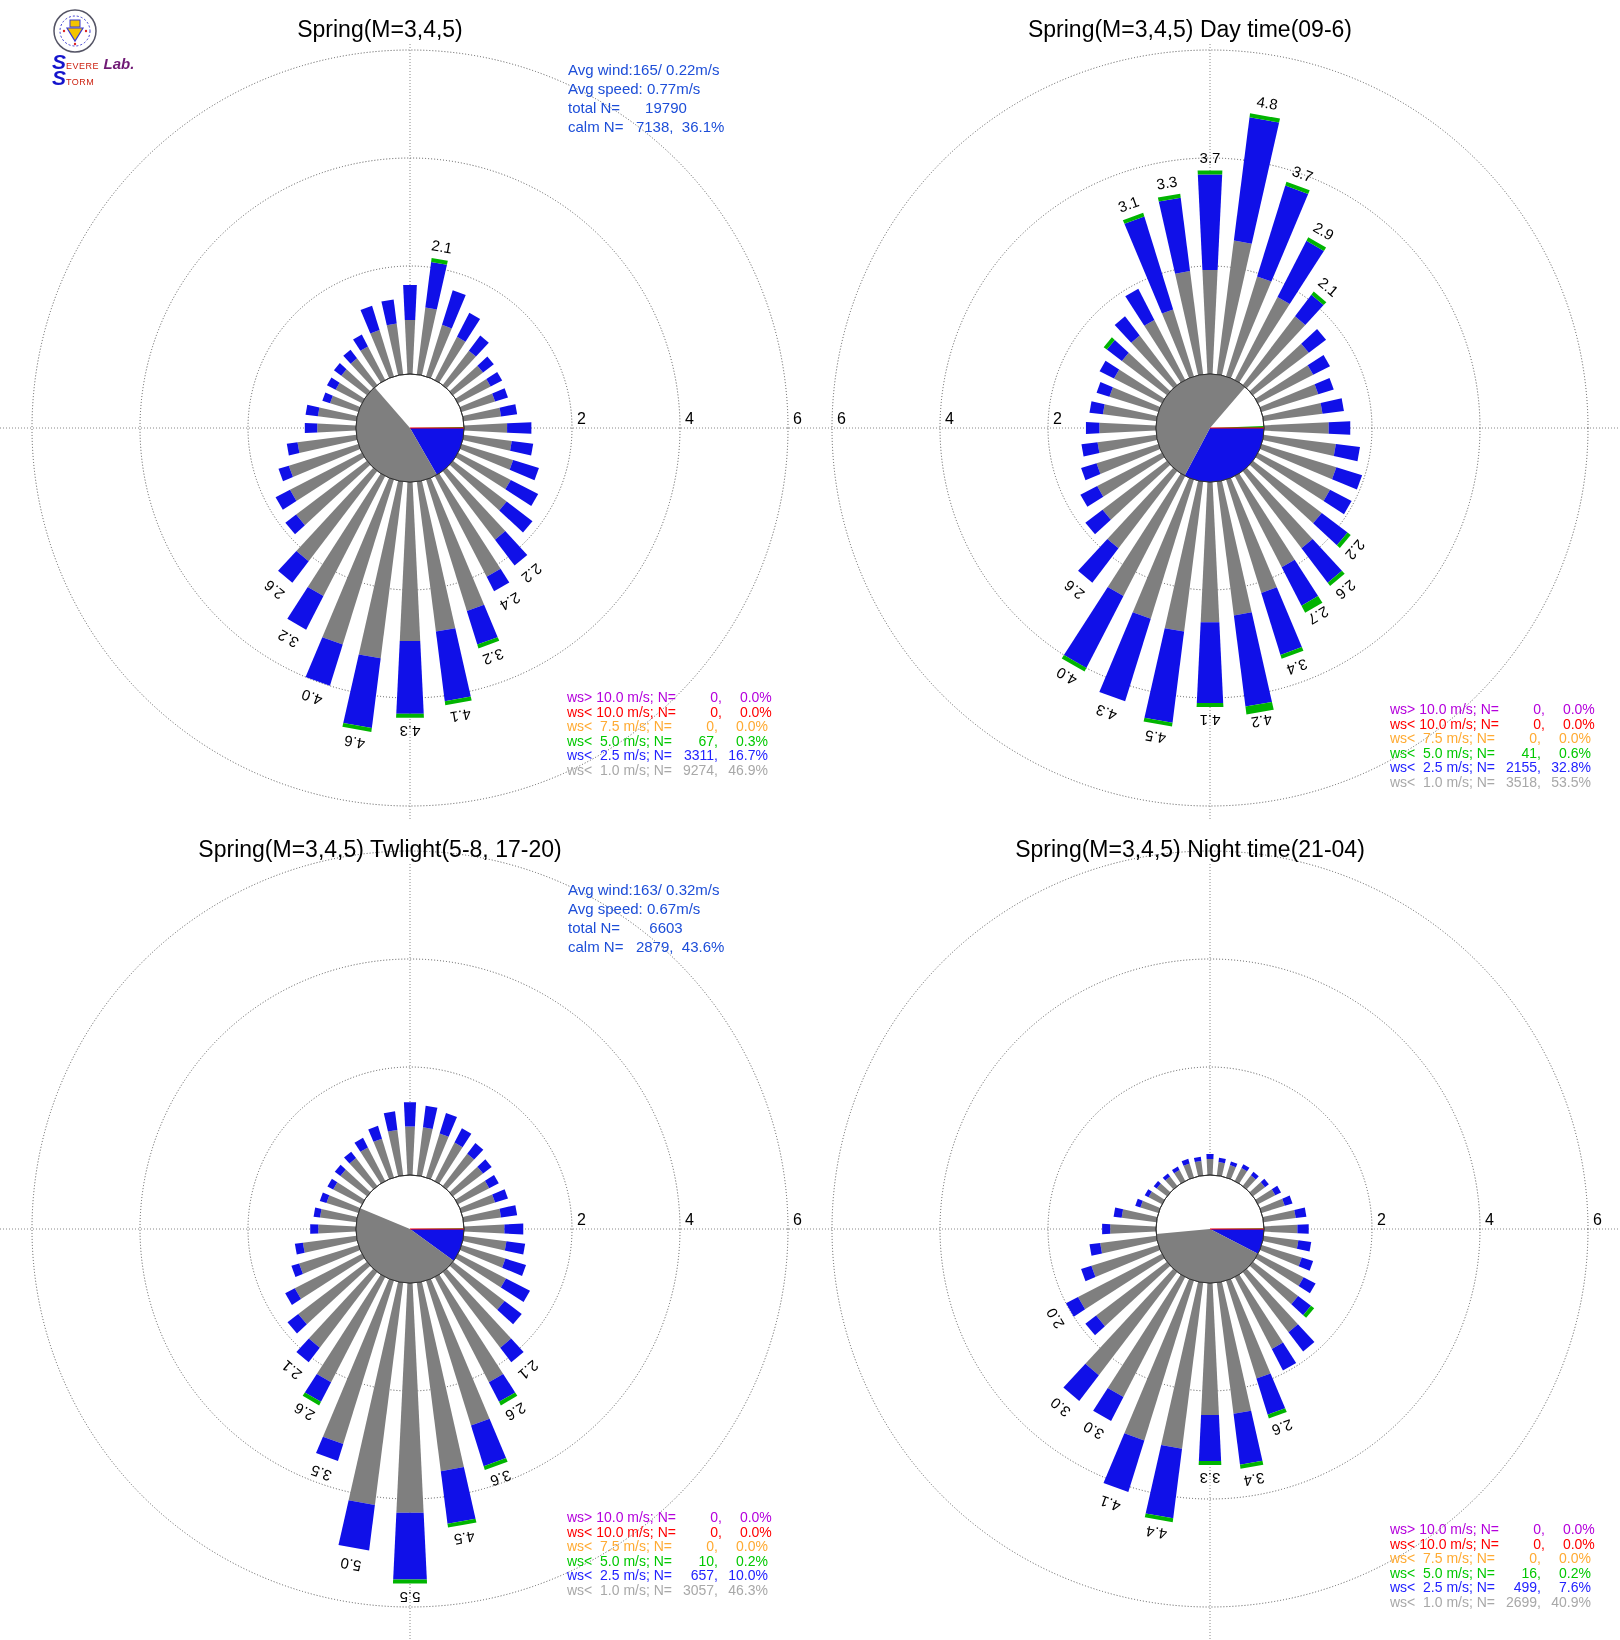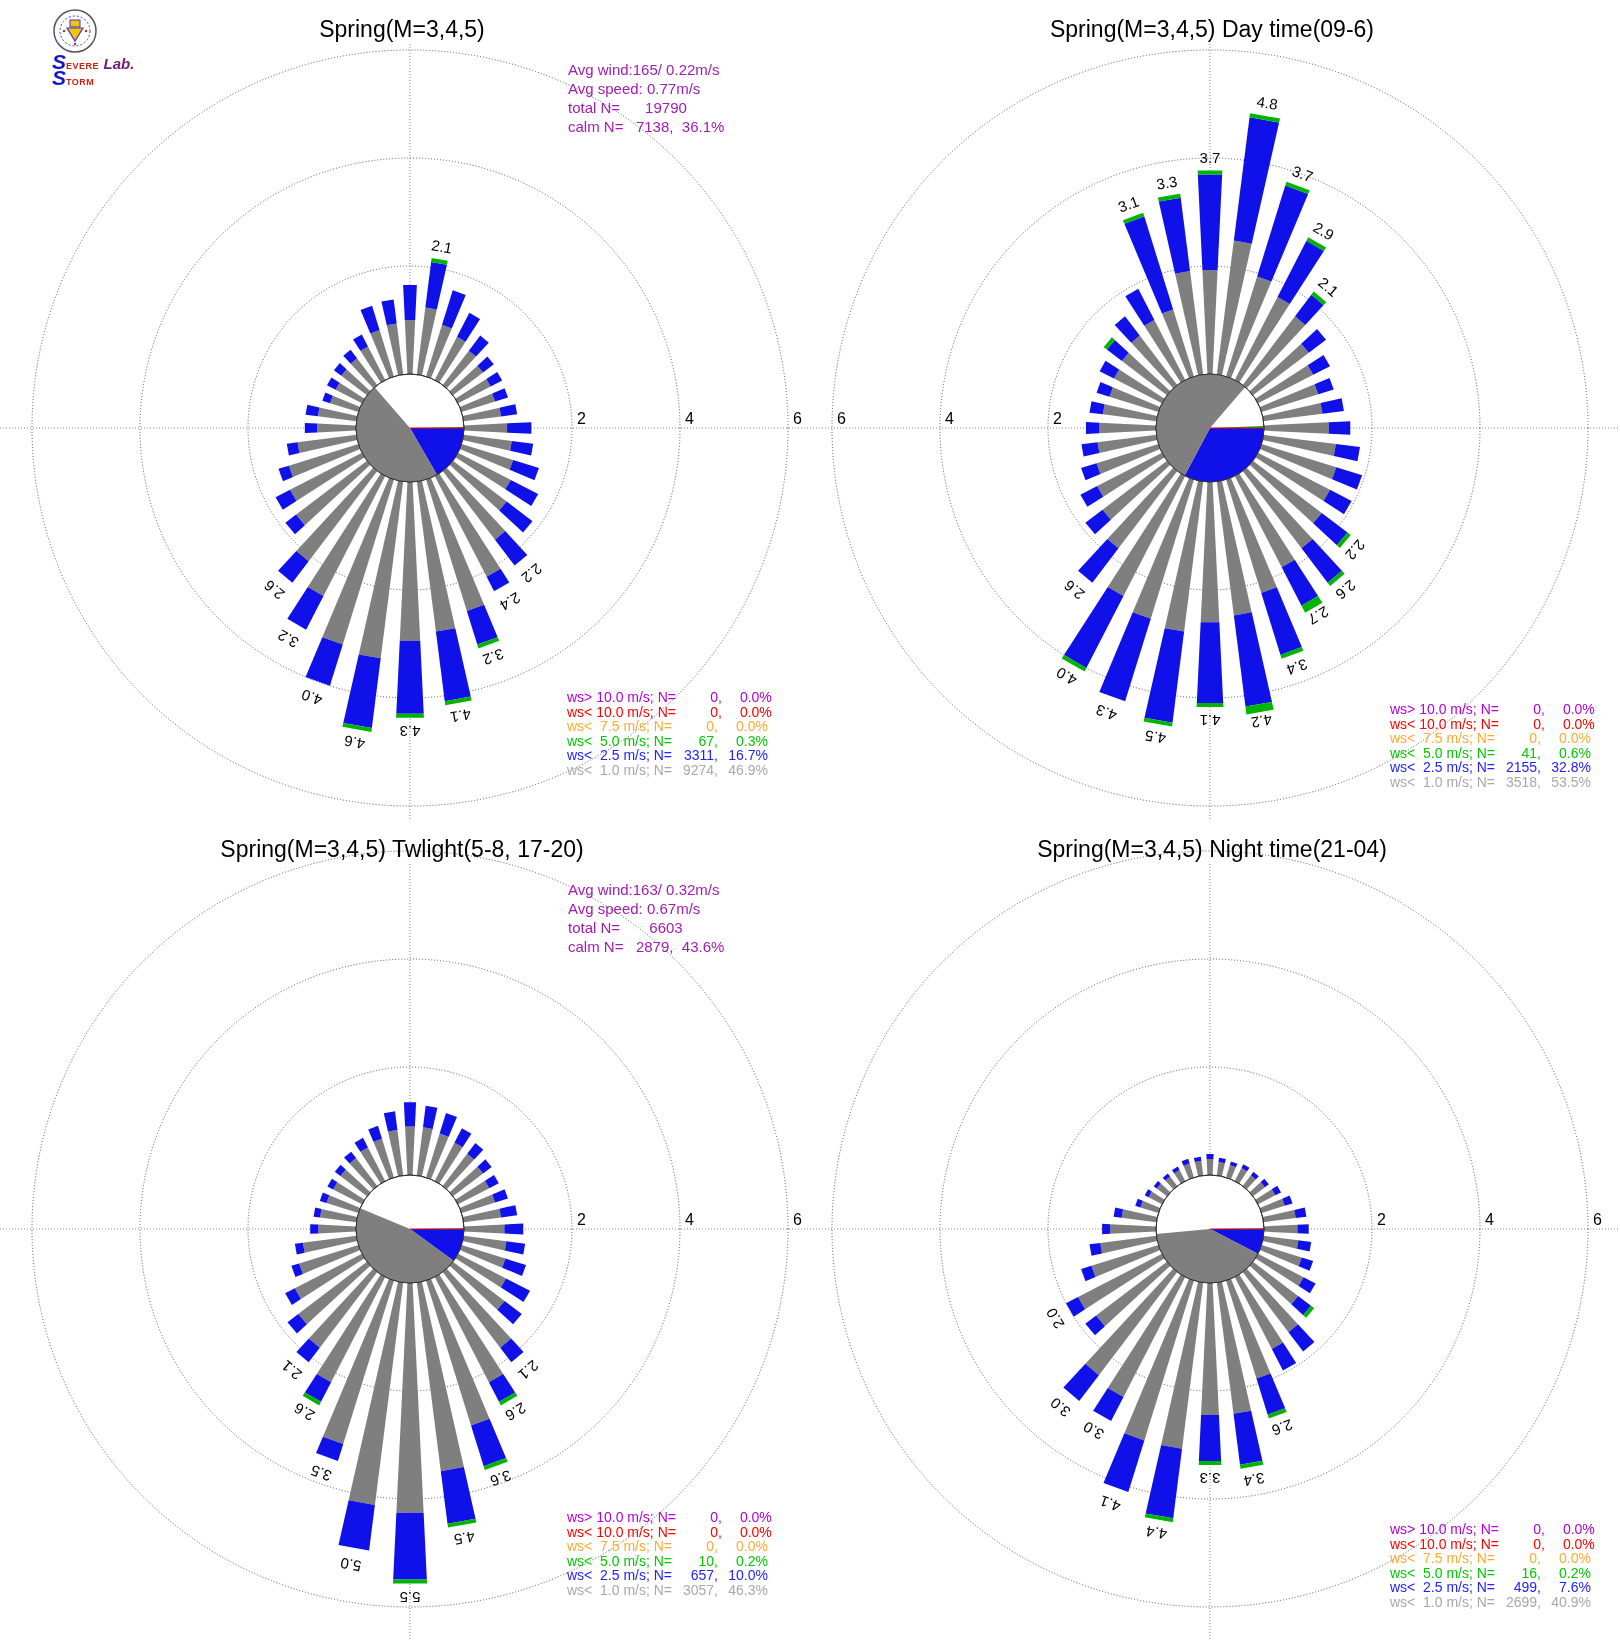--- a/index.html
+++ b/index.html
@@ -1,29 +1,29 @@
 <!DOCTYPE html>
 <html><head>
 <meta charset="utf-8">
 <style>
   html,body{margin:0;padding:0;background:#ffffff;}
   body{width:1620px;height:1640px;position:relative;font-family:"Liberation Sans",sans-serif;overflow:hidden;}
   .panel{position:absolute;width:810px;height:820px;}
   #panel0{left:0;top:0;} #panel1{left:810px;top:0;} #panel2{left:0;top:820px;} #panel3{left:810px;top:820px;}
   .rose-svg{position:absolute;left:0;top:0;}
-  .panel-title{position:absolute;left:0;top:16px;width:760px;text-align:center;font-size:23px;color:#000;padding-left:22px;}
-  .stats{position:absolute;left:568px;top:60px;font-size:15px;line-height:19px;color:#a21caf;white-space:pre;}
+  .panel-title{position:absolute;left:0;top:16px;width:760px;text-align:center;font-size:23px;color:#000;}
+  .stats{position:absolute;left:568px;top:60px;font-size:15px;line-height:19px;color:#1d4ed8;white-space:pre;}
   .legend{position:absolute;left:567px;top:690px;font-size:14px;line-height:14.6px;white-space:pre;}
   .panel.right .legend{left:580px;top:702px;}
   .lg-n{display:inline-block;width:42px;text-align:right;}
   .lg-p{display:inline-block;width:50px;text-align:right;}
   .logo{position:absolute;left:52px;top:8px;width:150px;}
   .logo-text{margin-top:-2px;line-height:11px;}
   .bigS{color:#1414cc;font-size:21px;font-weight:bold;font-style:italic;}
-  .logo-sm{color:#cc2211;font-size:9px;font-weight:bold;letter-spacing:0.5px;}
+  .logo-sm{color:#cc2211;font-size:9px;font-weight:normal;letter-spacing:0.5px;}
   .logo-lab{color:#701a75;font-size:15px;font-style:italic;font-weight:bold;}
 </style>
 </head>
 <body>
 
 <div class="logo">
   <svg width="46" height="46">
     <circle cx="23" cy="23" r="21" fill="#ffffff" stroke="#556" stroke-width="1.5"></circle>
     <circle cx="23" cy="23" r="15" fill="none" stroke="#3a3ad0" stroke-width="1" stroke-dasharray="2 2"></circle>
     <rect x="18" y="12" width="10" height="7" fill="#f4c400" stroke="#3a3ad0" stroke-width="1"></rect>

